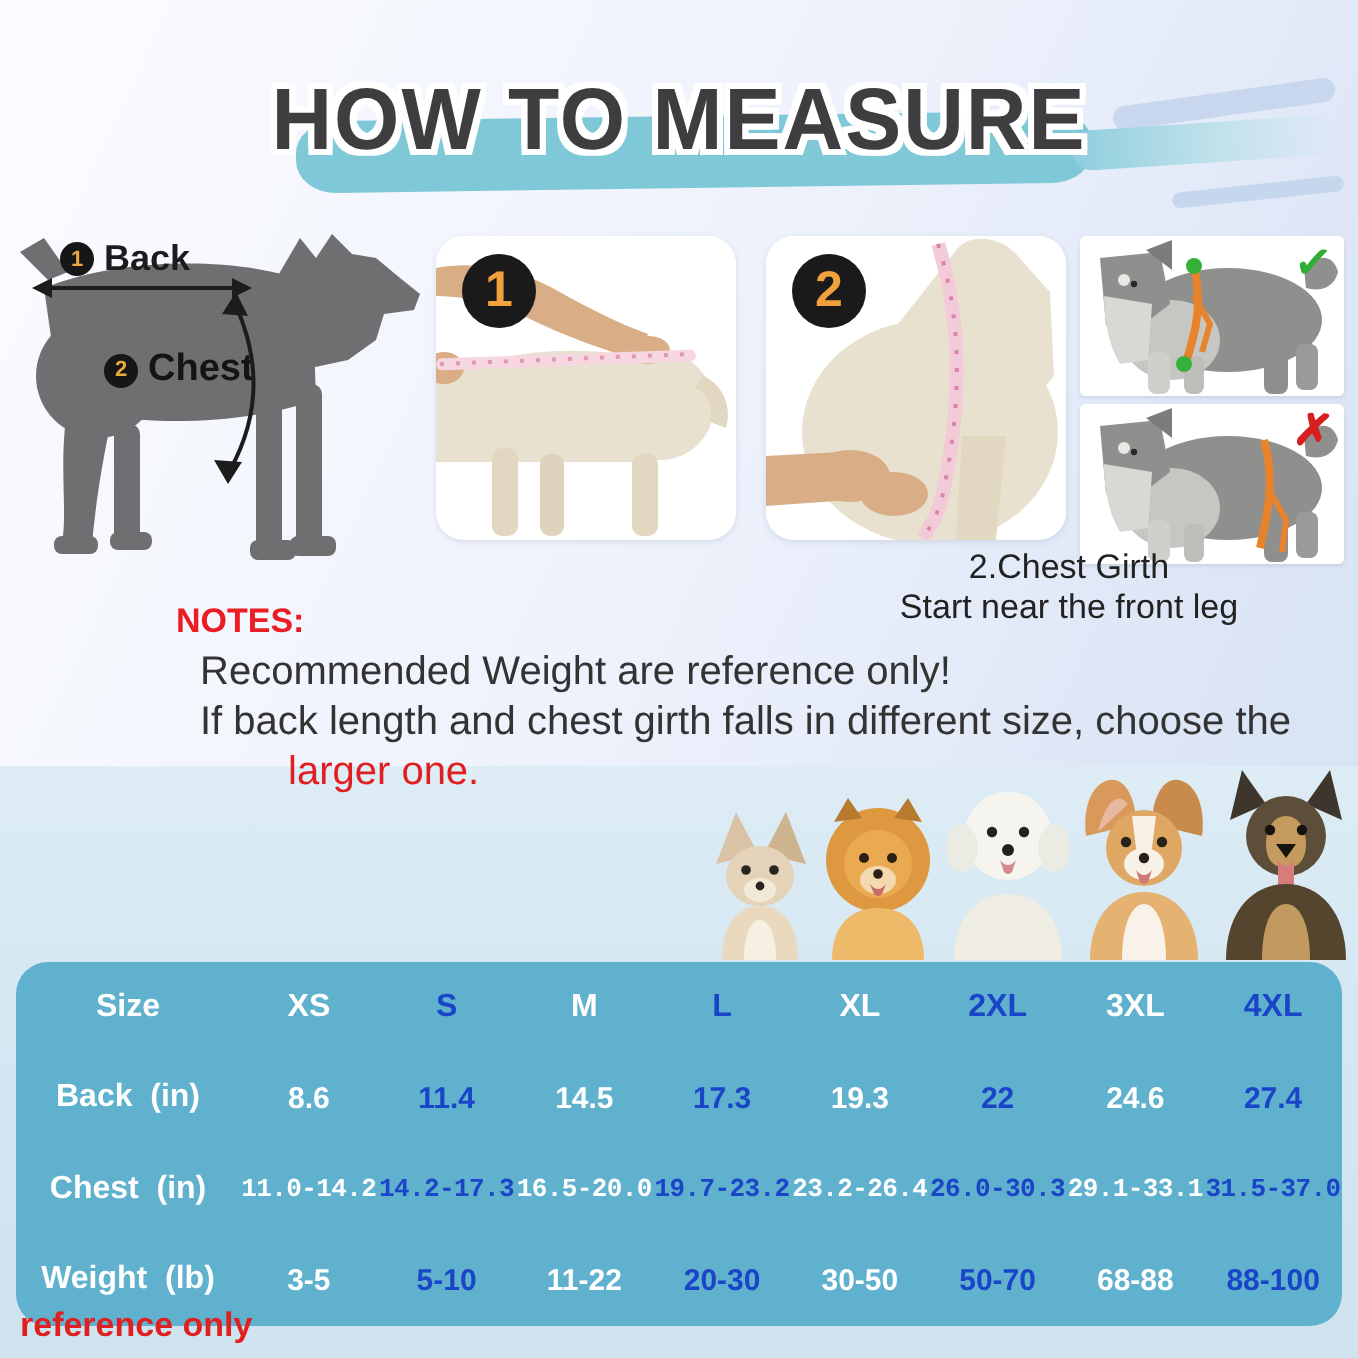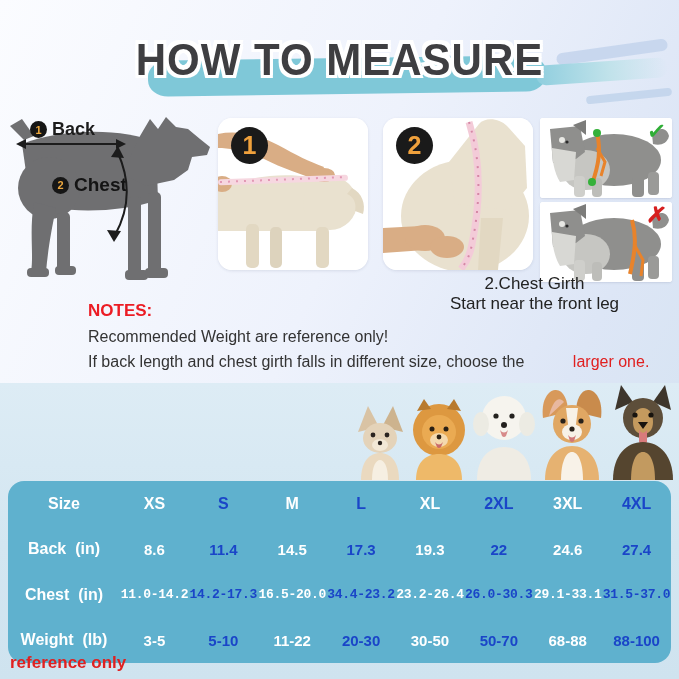--- a/index.html
+++ b/index.html
@@ -52,21 +52,21 @@
   .mark-cross { color:#d61f1f; transform:rotate(8deg); }
 
   
   .caption { position:absolute; text-align:center; font-size:17px; line-height:20px; color:#222; }
   .cap1 { left:222px; top:272px; width:175px; }
   .cap2 { left:437px; top:274px; width:195px; }
 
   
   .notes { position:absolute; left:88px; top:301px; z-index:2; }
   .notes-heading { font-size:17px; font-weight:bold; color:#ec1c24; margin-bottom:3px; }
-  .notes-line { font-size:16px; color:#333; line-height:25px; }
+  .notes-line { font-size:20px; color:#333; line-height:25px;margin-left:12px; }
   .red-em { color:#e02020;padding-left:44px; }
 
   
   .bottom { position:absolute; left:0; top:383px; width:679px; height:296px;
     background:linear-gradient(180deg,#ddecf5 0%,#d3e6f1 55%,#cfe3ef 100%);padding-left:44px; }
   .dogs-row { position:absolute; left:336px; top:1px; width:343px; height:96px;
     display:flex; align-items:flex-end; justify-content:space-between; padding-left:16px; }
   .dogs-row svg { display:block; }
 
   
@@ -296,21 +296,21 @@
       <span class="cell blue">17.3</span>
       <span class="cell">19.3</span>
       <span class="cell blue">22</span>
       <span class="cell">24.6</span>
       <span class="cell blue">27.4</span>
 
       <span class="cell rowlab">Chest  (in)</span>
       <span class="cell sm">11.0-14.2</span>
       <span class="cell sm blue">14.2-17.3</span>
       <span class="cell sm">16.5-20.0</span>
-      <span class="cell sm blue">34.4-23.2</span>
+      <span class="cell sm blue">19.7-23.2</span>
       <span class="cell sm">23.2-26.4</span>
       <span class="cell sm blue">26.0-30.3</span>
       <span class="cell sm">29.1-33.1</span>
       <span class="cell sm blue">31.5-37.0</span>
 
       <span class="cell rowlab">Weight  (lb)</span>
       <span class="cell">3-5</span>
       <span class="cell blue">5-10</span>
       <span class="cell">11-22</span>
       <span class="cell blue">20-30</span>

